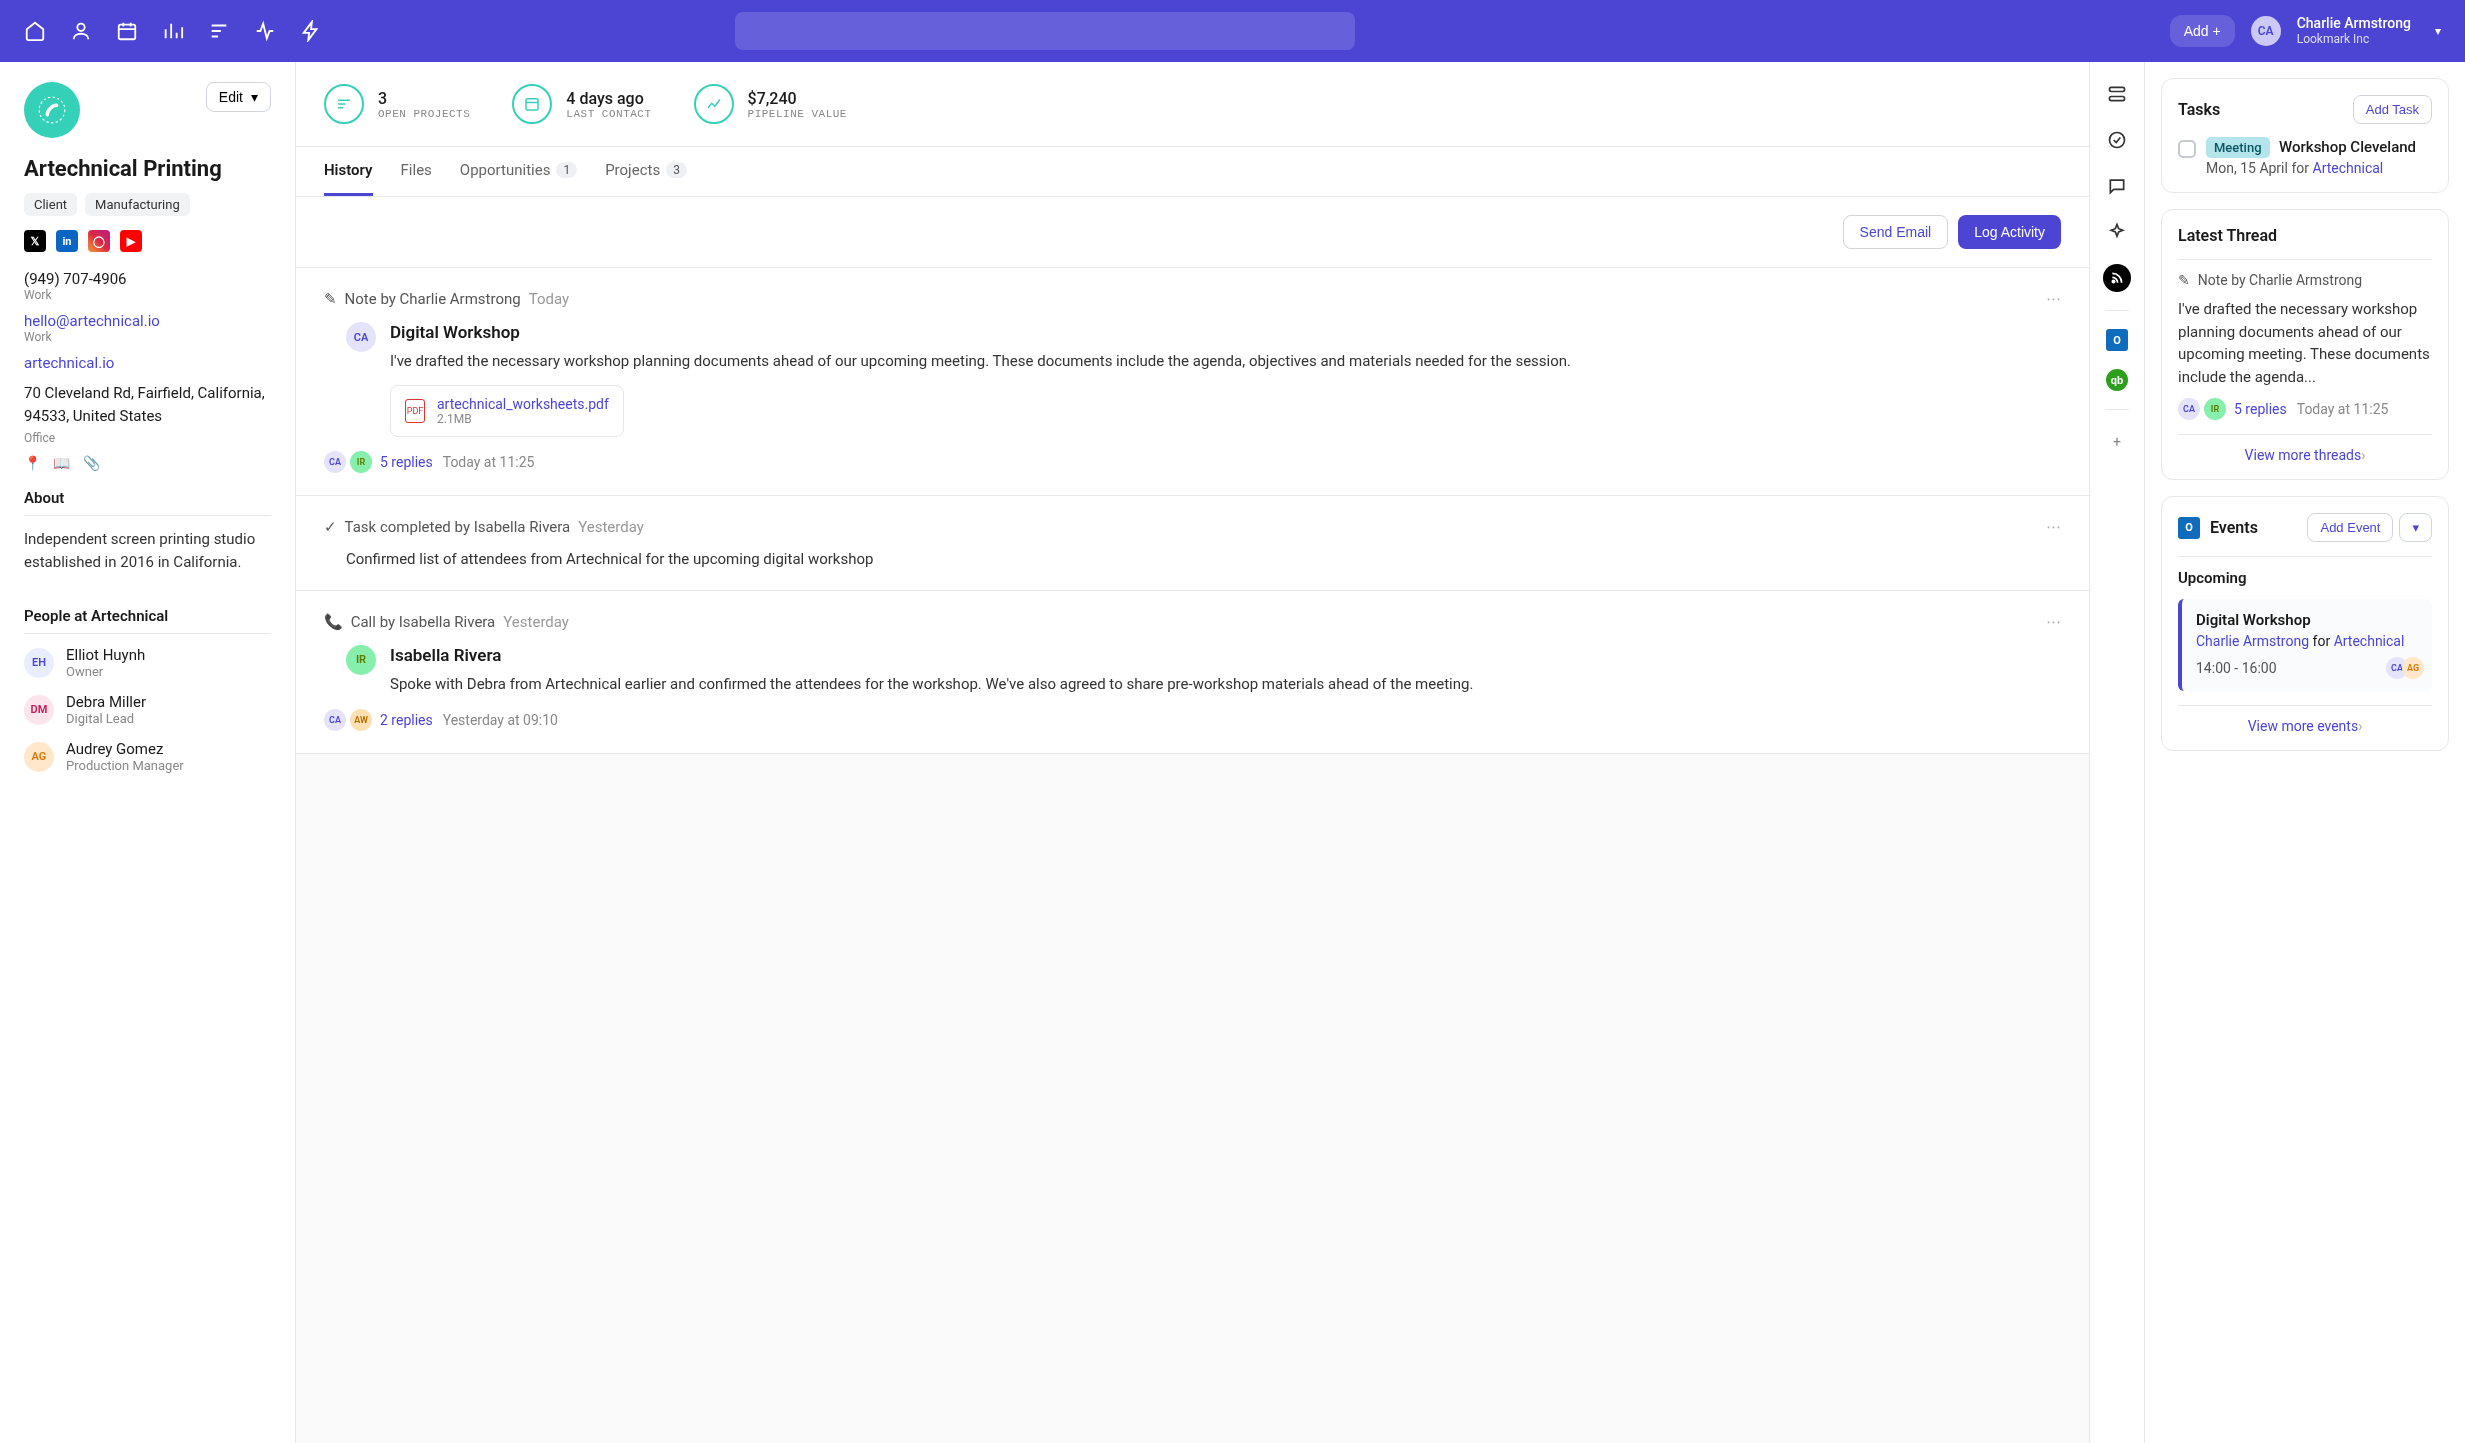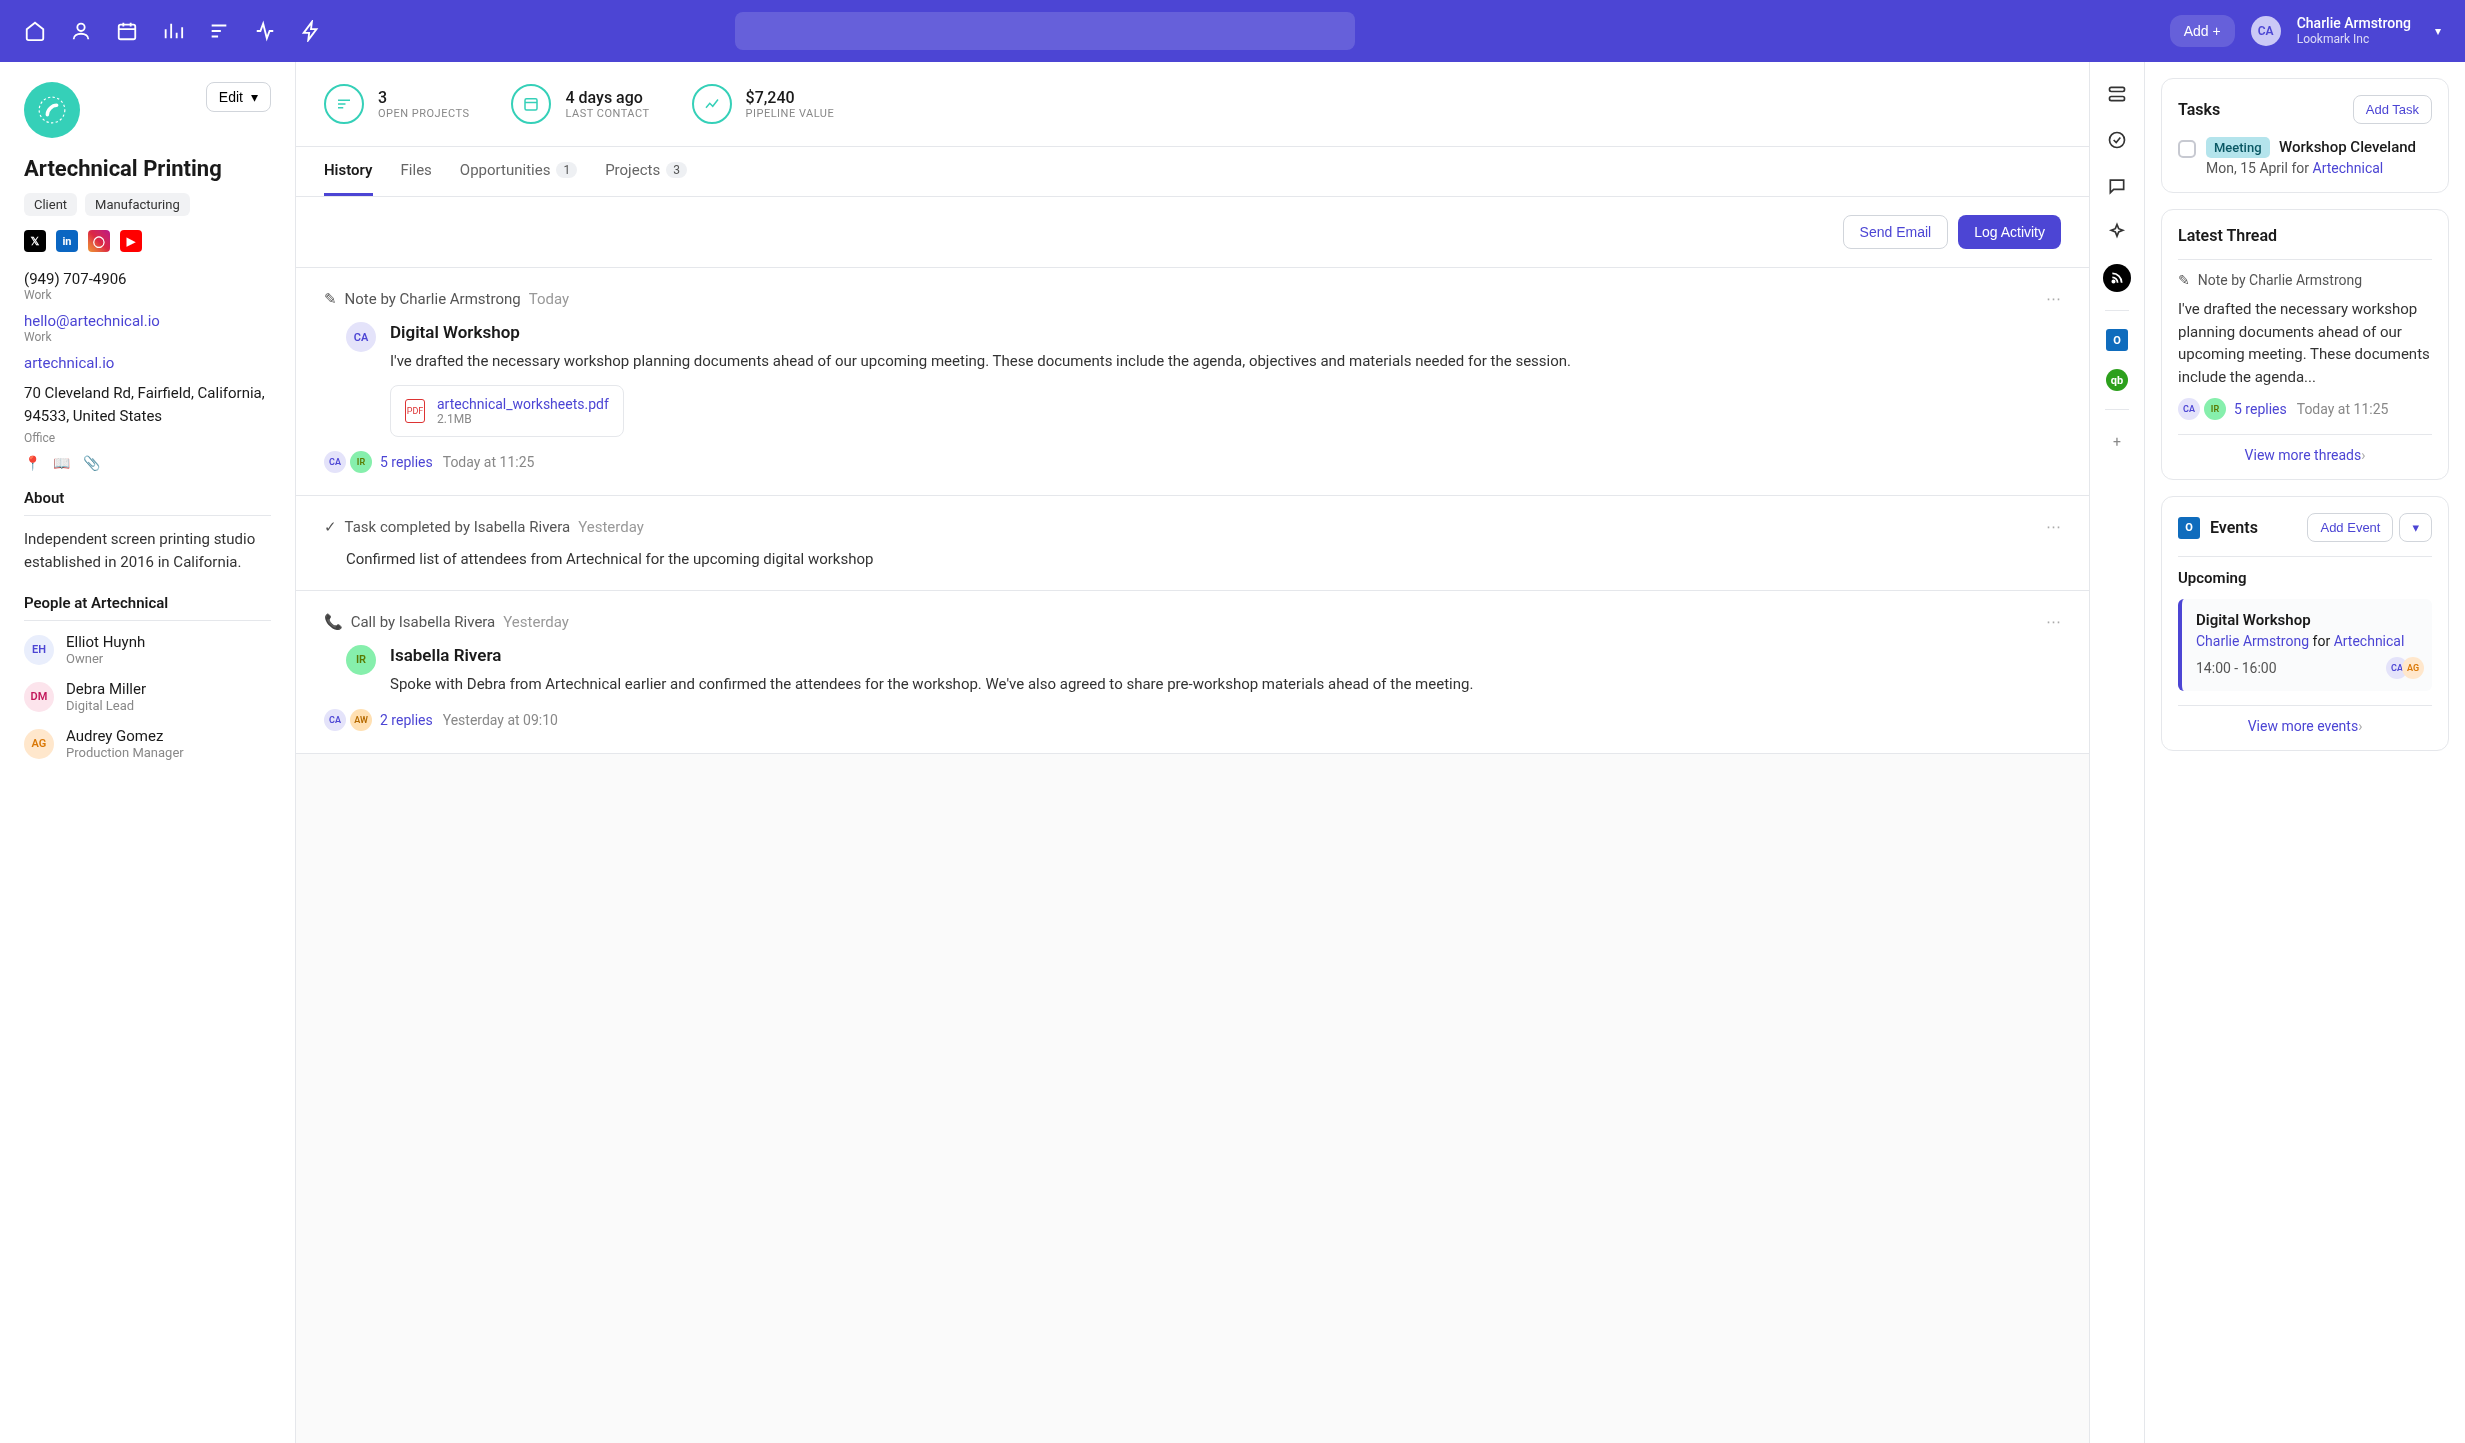--- a/index.html
+++ b/index.html
@@ -35,37 +35,37 @@
 .si-ig { background: linear-gradient(45deg,#f09433,#e6683c,#dc2743,#cc2366,#bc1888); }
 .si-yt { background: #ff0000; }
 .contact-item { margin-bottom: 6px; }
 .contact-value { color: #1a1a1a; font-size: 15px; }
 .contact-value.link { color: #4c45d4; }
 .contact-label { color: #888; font-size: 12px; margin-bottom: 10px; }
 .address { font-size: 15px; line-height: 1.5; }
 .mini-icons { display: flex; gap: 12px; color: #aaa; margin: 8px 0 18px; }
 .section-h { font-size: 15px; font-weight: 600; margin-bottom: 6px; }
 .divider { border: none; border-top: 1px solid #e5e7eb; margin: 8px 0 12px; }
-.about-text { font-size: 15px; line-height: 1.5; color: #333; margin-bottom: 21px; }
+.about-text { font-size: 15px; line-height: 1.5; color: #333; margin-bottom: 34px; }
 .person-row { display: flex; align-items: center; gap: 12px; margin-bottom: 14px; }
 .avatar-sm { width: 30px; height: 30px; border-radius: 50%; display: flex; align-items: center; justify-content: center; font-size: 11px; font-weight: 600; }
 .av-eh { background: #e9eefc; color: #4c45d4; }
 .av-dm { background: #fce4ec; color: #c2185b; }
 .av-ag { background: #ffe7cc; color: #d97706; }
 .av-ca { background: #e4e3fa; color: #4c45d4; }
 .av-ir { background: #86efac; color: #5a7a00; }
 .av-aw { background: #ffe0b2; color: #b56a00; }
 .person-name { font-size: 15px; }
 .person-role { font-size: 13px; color: #888; }
 
 .stats-row { display: flex; gap: 42px; padding: 22px 28px; background: #fff; border-bottom: 1px solid #e5e7eb; }
 .stat { display: flex; align-items: center; gap: 14px; }
 .stat-icon { width: 40px; height: 40px; border-radius: 50%; border: 2px solid #35d0b8; color: #35d0b8; display: flex; align-items: center; justify-content: center; }
 .stat-val { font-size: 16px; font-weight: 500; }
-.stat-lbl { font-size: 11px; letter-spacing: 0.5px; color: #888; text-transform: uppercase; }
+.stat-lbl { font-size: 11px; letter-spacing: 0.5px; color: #888; text-transform: uppercase; font-family: Liberation Mono, monospace; }
 
 .tabs-row { display: flex; gap: 28px; padding: 0 28px; border-bottom: 1px solid #e5e7eb; background: #fff; }
 .tab { padding: 14px 0; font-size: 15px; color: #666; cursor: pointer; border-bottom: 3px solid transparent; display: flex; align-items: center; gap: 6px; }
 .tab.active { color: #1a1a1a; font-weight: 600; border-bottom-color: #4c45d4; }
 .tab-badge { background: #eef0f3; color: #555; border-radius: 10px; padding: 1px 7px; font-size: 12px; }
 
 .actions-row { display: flex; justify-content: flex-end; gap: 10px; padding: 18px 28px; background: #fff; border-bottom: 1px solid #e5e7eb; }
 .btn-outline { border: 1px solid #d1d5db; background: #fff; color: #4c45d4; padding: 8px 16px; border-radius: 8px; font-size: 14px; cursor: pointer; }
 .btn-primary { background: #4c45d4; color: #fff; border: none; padding: 8px 16px; border-radius: 8px; font-size: 14px; cursor: pointer; }
 

